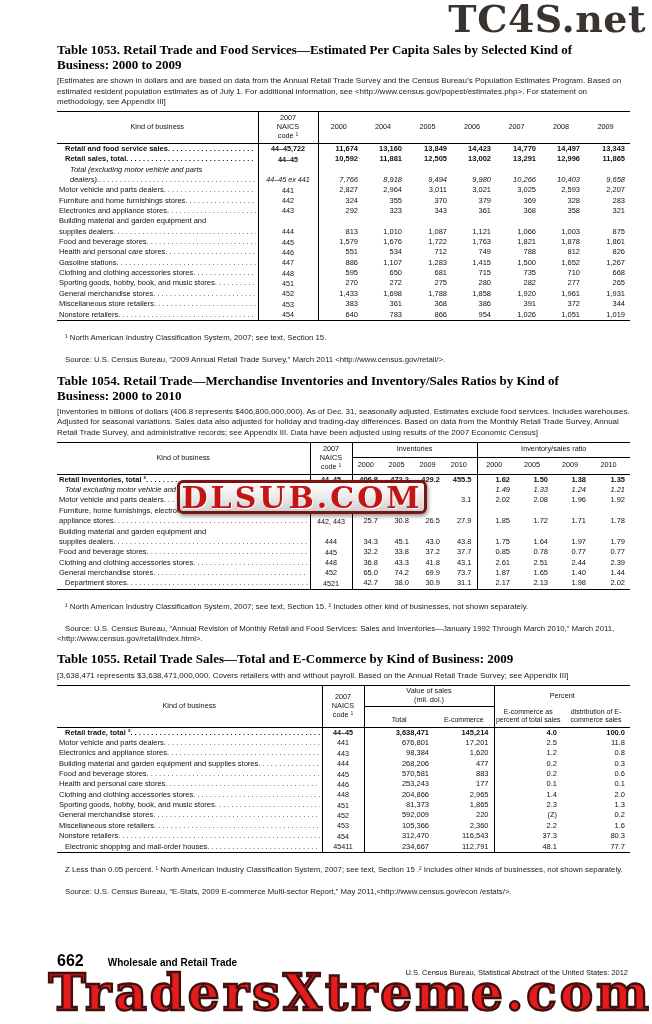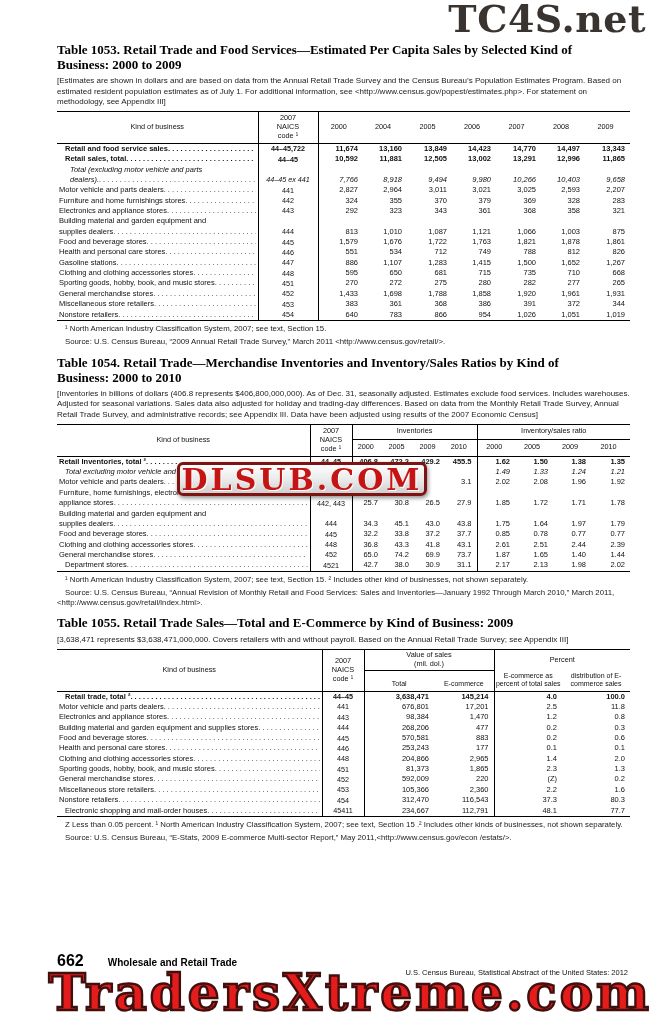--- a/index.html
+++ b/index.html
@@ -18,21 +18,21 @@
           font-family:"DejaVu Serif",serif;font-weight:bold;font-size:30px;letter-spacing:3px;color:#c41414;
           text-shadow:1px 1px 0 #ffffff}
   .wm-bottom{position:absolute;left:0;right:0;bottom:2px;text-align:right;z-index:30;
           font-family:"DejaVu Serif",serif;font-weight:bold;font-size:50px;letter-spacing:3px;color:#e51c1c;
           -webkit-text-stroke:2.4px #40100e;text-shadow:0 0 1px #2a0a08}
 
   
   .ttl{font-family:"Liberation Serif",serif;font-weight:bold;font-size:13px;line-height:1.16;
        max-width:525px;margin-bottom:4px;color:#000}
   .intro{font-size:8px;line-height:1.3;margin-bottom:4px;color:#1a1a1a}
-  .fn{font-size:7.8px;line-height:1.28;text-indent:8px;margin-top:3px;color:#1a1a1a}
+  .fn{font-size:7.8px;line-height:1.28;text-indent:8px;margin-top:12px;color:#1a1a1a}
   section{margin-bottom:8px}
   .tblwrap{position:relative}
 
   
   table.t{table-layout:fixed;width:573px;border-collapse:collapse;
           border-top:1.6px solid #000;border-bottom:1.6px solid #000;margin-bottom:2px}
   .t th{font-weight:normal;font-size:7.3px;line-height:1.22;text-align:center;vertical-align:middle;padding:2px 1px;color:#111}
   .t thead tr:last-child th{border-bottom:1px solid #000}
   .t th.kob,.t th.nh{border-bottom:1px solid #000}
   .t th.grp{border-bottom:1px solid #000;padding:1px}
@@ -624,21 +624,21 @@
               </tr>
               <tr>
                 <td class="lblcell">
                   <div class="lline">
                     <span class="ltext">Electronics and appliance stores</span>
                     <span class="dots"></span>
                   </div>
                 </td>
                 <td class="naics">443</td>
                 <td class="num">98,384</td>
-                <td class="num">1,470</td>
+                <td class="num">1,620</td>
                 <td class="num sep">1.2</td>
                 <td class="num">0.8</td>
               </tr>
               <tr>
                 <td class="lblcell">
                   <div class="lline">
                     <span class="ltext">Building material and garden equipment and supplies stores</span>
                     <span class="dots"></span>
                   </div>
                 </td>

